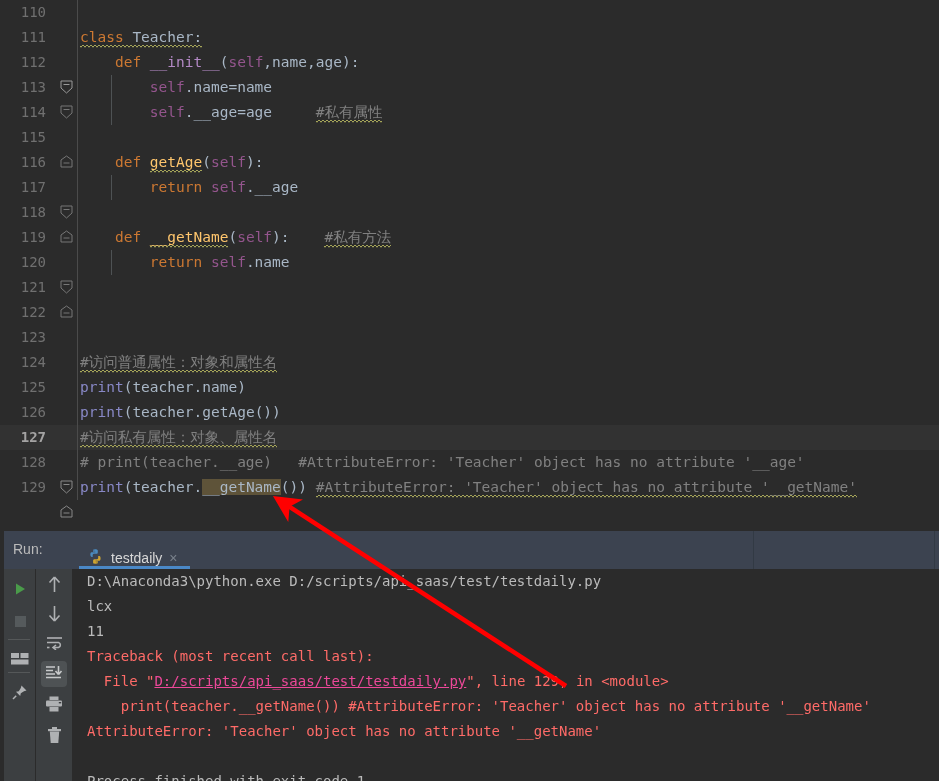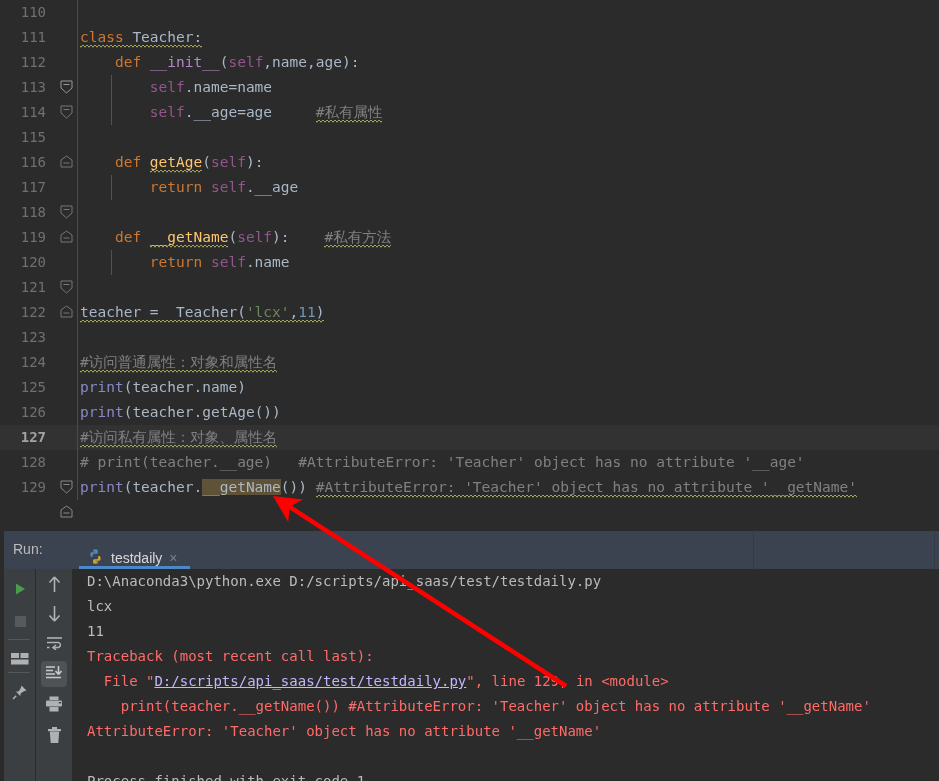--- a/index.html
+++ b/index.html
@@ -101,21 +101,21 @@
   .tsep { position:absolute; height:1px; background:#555859; }
 
   #console {
     position:absolute; left:68px; top:0; width:871px; height:212px;
     background:#2B2B2B; overflow:hidden;
     font-family:"DejaVu Sans Mono", monospace; font-size:14px; line-height:25px;
   }
   #console .cline { white-space:pre; height:25px; padding-left:15px; }
   .c-out { color:#BBBBBB; }
   .c-err { color:#FF6B68; }
-  .c-link { color:#c4b5fd; text-decoration:underline; }
+  .c-link { color:#ec4899; text-decoration:underline; }
 
   
   #arrow { position:absolute; left:0; top:0; width:939px; height:781px; pointer-events:none; }
 </style>
 </head>
 <body>
 
 <div id="editor">
 
   <div class="ed-row">
@@ -232,21 +232,20 @@
 
   <div class="ed-row">
     <span class="lnum">121</span>
     <span class="gutterline"></span>
     <span class="code"></span>
   </div>
 
   <div class="ed-row">
     <span class="lnum">122</span>
     <span class="gutterline"></span>
-    <span class="code"><span class="wavy"><span class="id">teacher</span> = <span class="cls"> Teacher</span>(<span class="str">'lcx'</span>,<span class="num">11</span>)</span></span>
   </div>
 
   <div class="ed-row">
     <span class="lnum">123</span>
     <span class="gutterline"></span>
     <span class="code"></span>
   </div>
 
   <div class="ed-row">
     <span class="lnum">124</span>

